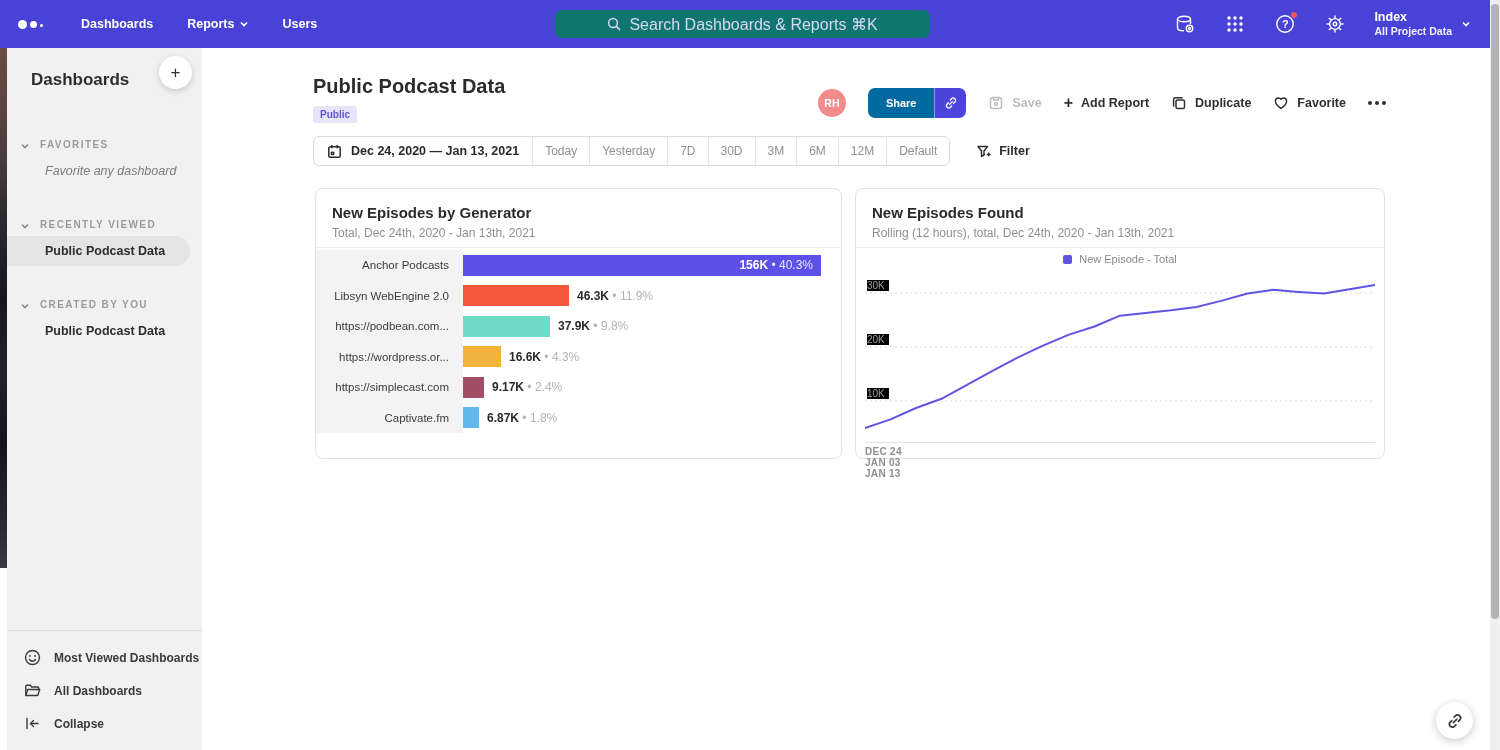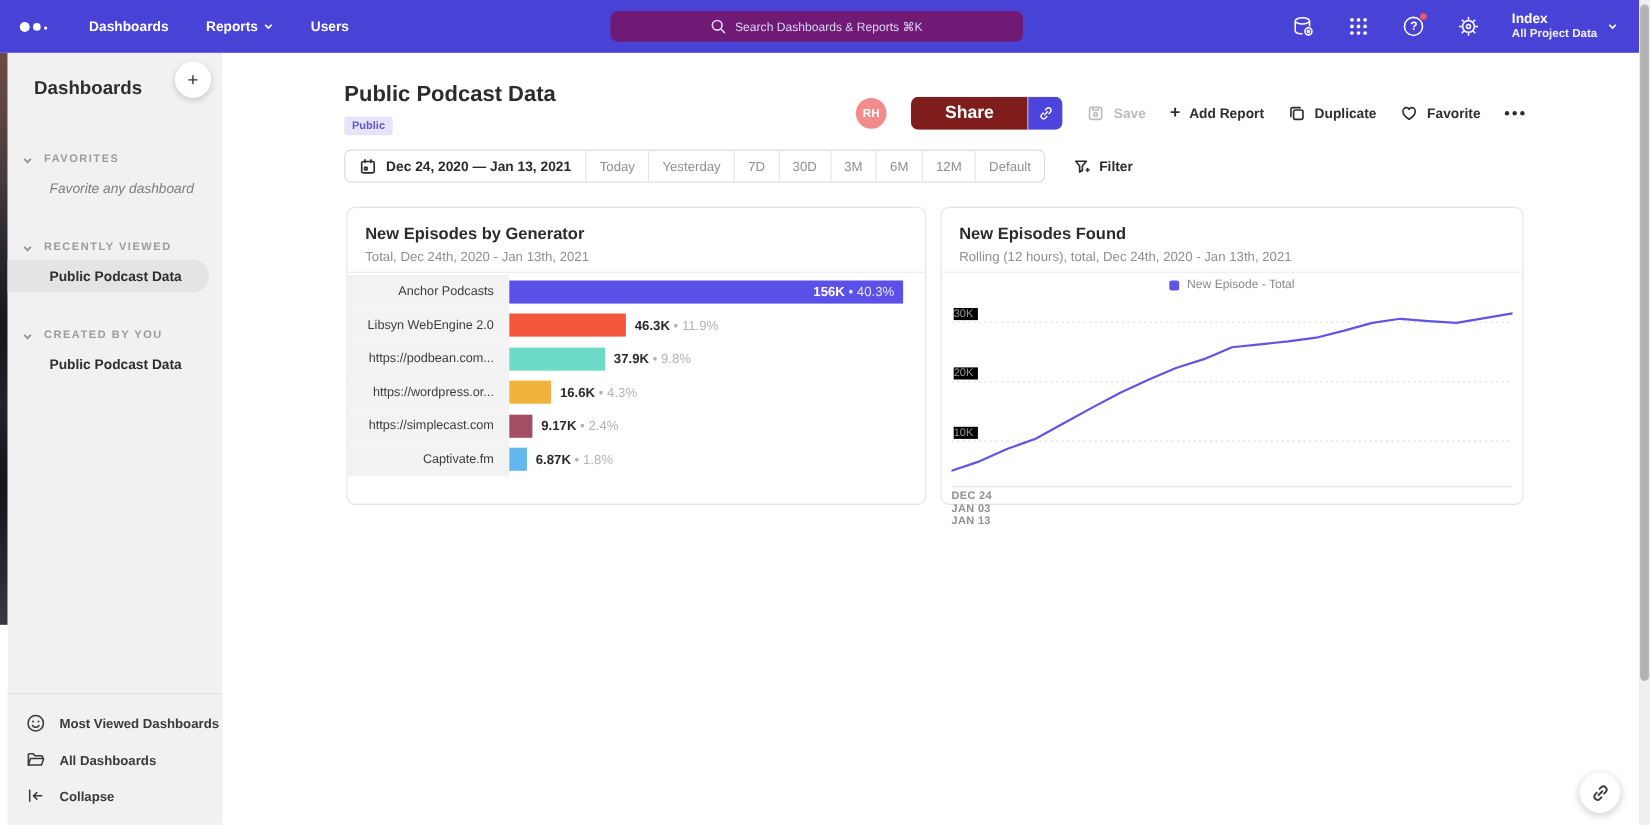--- a/index.html
+++ b/index.html
@@ -7,21 +7,21 @@
   .stage { position:relative; width:1500px; height:750px; background:#fff; overflow:hidden; }
 
   
   .topnav { position:absolute; left:0; top:0; width:1500px; height:48px; background:#4843D6; display:flex; align-items:center; z-index:30; }
   .logo { display:flex; align-items:flex-end; gap:3px; margin-left:18px; margin-right:38px; }
   .logo i { background:#fff; border-radius:50%; display:block; }
   .logo .d1{ width:9px; height:9px; } .logo .d2{ width:7px; height:7px; margin-bottom:1px;} .logo .d3{ width:3px; height:3px; margin-bottom:2px;}
   .navitem { color:#fff; font-size:12.5px; font-weight:bold; margin-right:34px; display:flex; align-items:center; gap:6px; cursor:pointer; }
   .chev { width:8px; height:8px; }
   .chev polyline { fill:none; stroke:#fff; stroke-width:1.6; }
-  .searchwrap { position:absolute; left:555px; top:10px; width:375px; height:28px; background:#701a75; border-radius:7px; display:flex; align-items:center; justify-content:center; gap:8px; color:#D9D7F6; font-size:11px; cursor:text; }
+  .searchwrap { position:absolute; left:555px; top:10px; width:375px; height:28px; background:#0f766e; border-radius:7px; display:flex; align-items:center; justify-content:center; gap:8px; color:#D9D7F6; font-size:16px; cursor:text; }
   .nav-right { position:absolute; right:30px; top:0; height:48px; display:flex; align-items:center; gap:28px; }
   .nav-ic { width:22px; height:22px; position:relative; cursor:pointer; }
   .nav-ic svg { width:22px; height:22px; }
   .nav-ic svg * { stroke:#fff; fill:none; stroke-width:1.4; }
   .nav-ic .dotgrid circle { fill:#fff; stroke:none; }
   .badge-dot { position:absolute; right:-2px; top:-2px; width:8px; height:8px; border-radius:50%; background:#F3555A; border:1.5px solid #4843D6; }
   .help-q { position:absolute; left:0; top:0; width:22px; height:22px; display:flex; align-items:center; justify-content:center; color:#fff; font-size:11px; font-weight:bold; }
   .project { display:flex; align-items:center; gap:10px; cursor:pointer; }
   .project .ptxt { color:#fff; line-height:1.25; }
   .project .pname { font-size:12.5px; font-weight:bold; }
@@ -49,21 +49,21 @@
   .sb-foot-item svg * { stroke:#3A3A3A; fill:none; stroke-width:1.4; stroke-linecap:round; stroke-linejoin:round; }
   .sb-foot-item svg .fill { fill:#3A3A3A; stroke:none; }
 
   
   .main { position:absolute; left:202px; top:48px; right:10px; bottom:0; background:#fff; }
   .page-title { position:absolute; left:111px; top:27px; font-size:20px; font-weight:bold; color:#2B2B2B; }
   .pub-badge { position:absolute; left:111px; top:58px; background:#E7E4FA; color:#6156D6; font-size:10px; font-weight:bold; padding:3px 7px; border-radius:3px; }
   .actions { position:absolute; top:40px; right:104px; height:30px; display:flex; align-items:center; gap:22px; }
   .avatar { width:28px; height:28px; border-radius:50%; background:#F28C8C; color:#fff; font-size:10.5px; font-weight:bold; display:flex; align-items:center; justify-content:center; cursor:pointer; }
   .share-btn { display:flex; height:30px; border-radius:7px; overflow:hidden; cursor:pointer; }
-  .share-main { background:#7f1d1d; color:#fff; font-size:16px; font-weight:bold; display:flex; align-items:center; padding:0 31px; }
+  .share-main { background:#0369a1; color:#fff; font-size:11px; font-weight:bold; display:flex; align-items:center; padding:0 18px; }
   .share-link { background:#4D43DD; border-left:1px solid rgba(255,255,255,.45); width:32px; display:flex; align-items:center; justify-content:center; }
   .act { display:flex; align-items:center; gap:8px; font-size:12.5px; font-weight:bold; color:#2F2F2F; cursor:pointer; }
   .act.disabled { color:#BDBDBD; cursor:default; }
   .act svg { width:16px; height:16px; }
   .act svg * { fill:none; stroke:currentColor; stroke-width:1.5; stroke-linecap:round; stroke-linejoin:round; }
   .plus-glyph { font-size:16px; font-weight:bold; line-height:1; }
   .more-dots { display:flex; gap:3px; cursor:pointer; }
   .more-dots i { width:4px; height:4px; border-radius:50%; background:#2F2F2F; display:block; }
 
   

